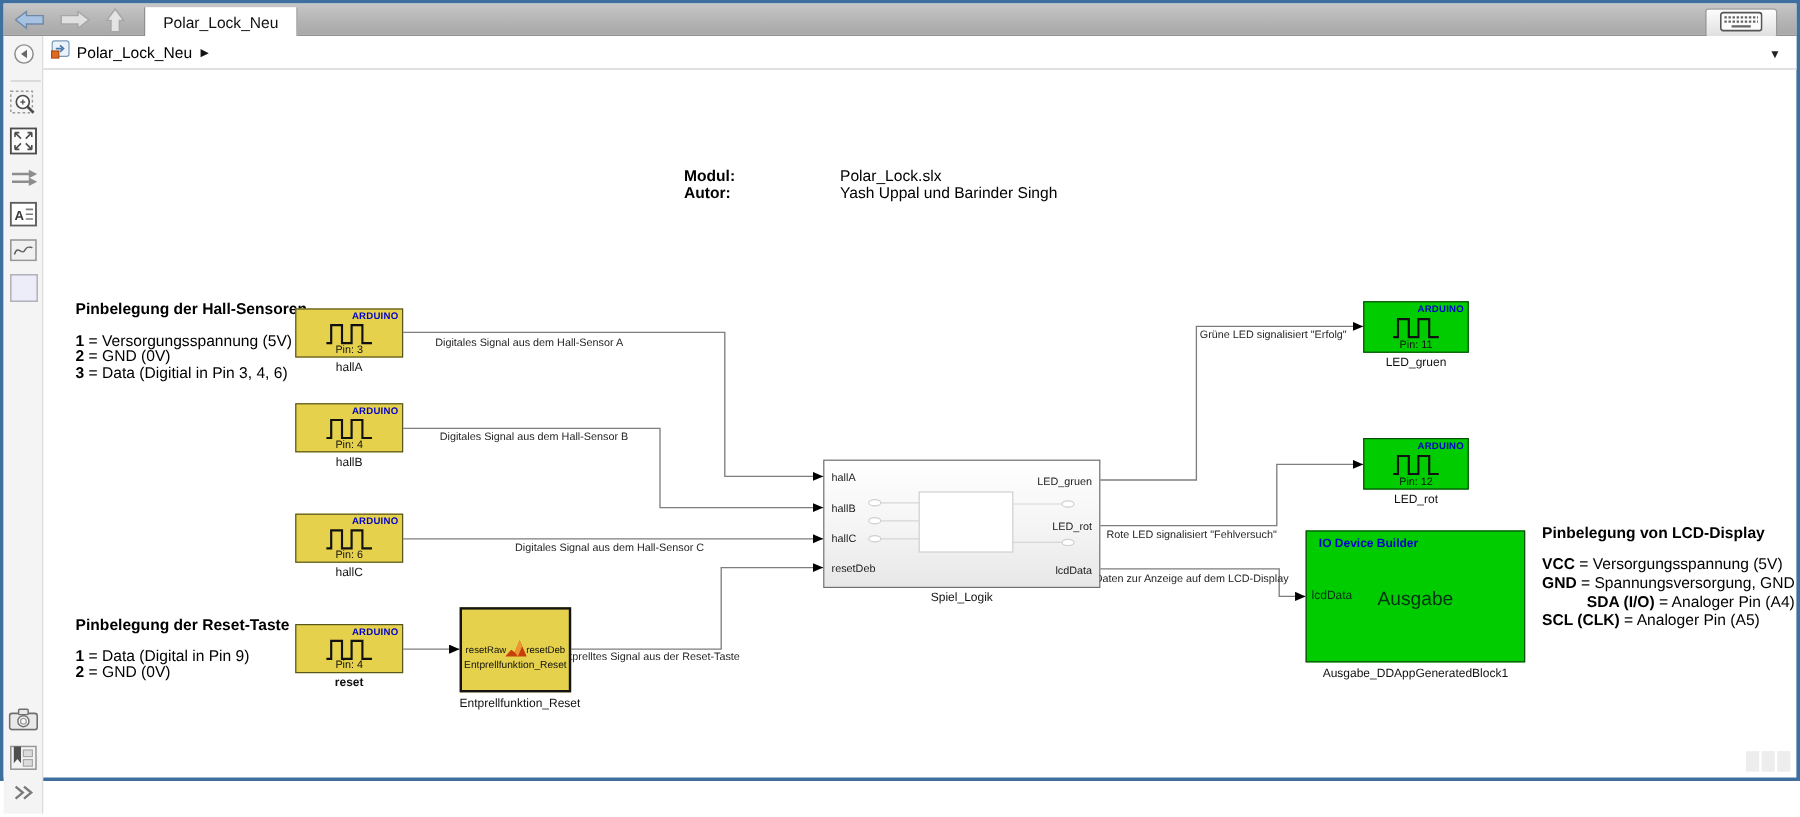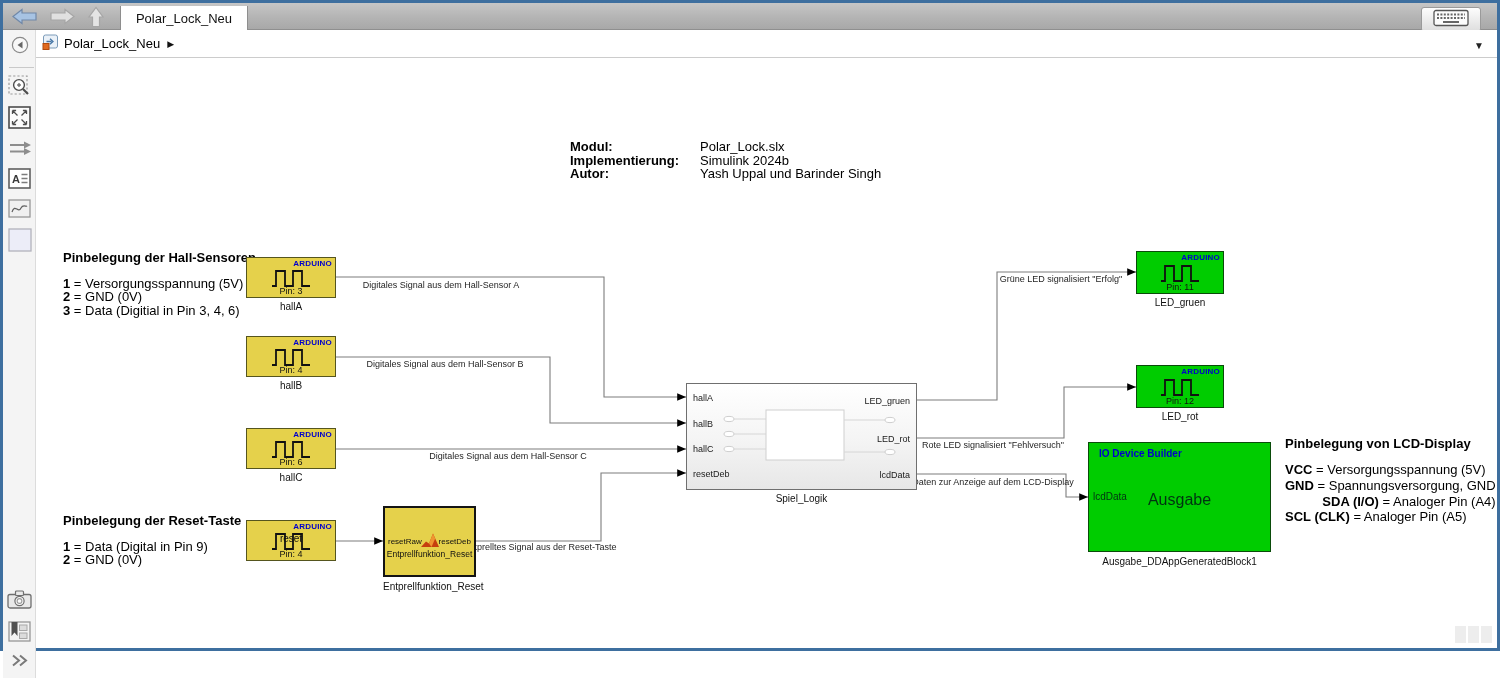--- a/index.html
+++ b/index.html
@@ -203,24 +203,20 @@
       </span>
     </div>
   </div>
 
   <div class="info">
     <div class="inforow">
         <span class="il">Modul:</span>
         <span>Polar_Lock.slx</span>
       </div>
     <div class="inforow">
-        <span class="il">Implementierung:</span>
-        <span>Simulink 2024b</span>
-      </div>
-    <div class="inforow">
         <span class="il">Autor:</span>
         <span>Yash Uppal und Barinder Singh</span>
       </div>
   </div>
 
   <div class="ann" style="left:63px;top:250px;">
     <div class="t">Pinbelegung der Hall-Sensoren</div>
     <div style="height:12px;"></div>
     <div class="l" style="line-height:13.4px;"><b>1</b><span> = Versorgungsspannung (5V)</span></div>
     <div class="l" style="line-height:13.4px;"><b>2</b><span> = GND (0V)</span></div>
@@ -294,21 +290,21 @@
   </div>
   <div class="bname" style="left:246px;top:472px;width:90px;">hallC</div>
 
   <div class="ablock" style="left:246px;top:520px;">
     <span class="brand">ARDUINO</span>
     <span class="waveicon"><svg width="42" height="20">
           <polyline points="2,18 6,18 6,3 15,3 15,18 23,18 23,3 32,3 32,18 40,18" fill="none" stroke="#111" stroke-width="1.8"></polyline>
         </svg></span>
     <span class="pinlabel">Pin: 4</span>
   </div>
-  <div class="bname" style="left:246px;top:533px;width:90px;">reset</div>
+  <div class="bname" style="left:246px;top:564px;width:90px;font-weight:bold;">reset</div>
 
   <div class="entprell">
     <span class="pin-in">resetRaw</span>
     <span class="mlogo">
       <svg width="18" height="15">
         <polygon points="0,14 5,8.5 8,10.5 12,0.5 18,14" fill="#c6400e"></polygon>
         <polygon points="8,10.5 12,0.5 14.2,5.5 10.5,14" fill="#ef9530"></polygon>
       </svg>
     </span>
     <span class="pin-out">resetDeb</span>

